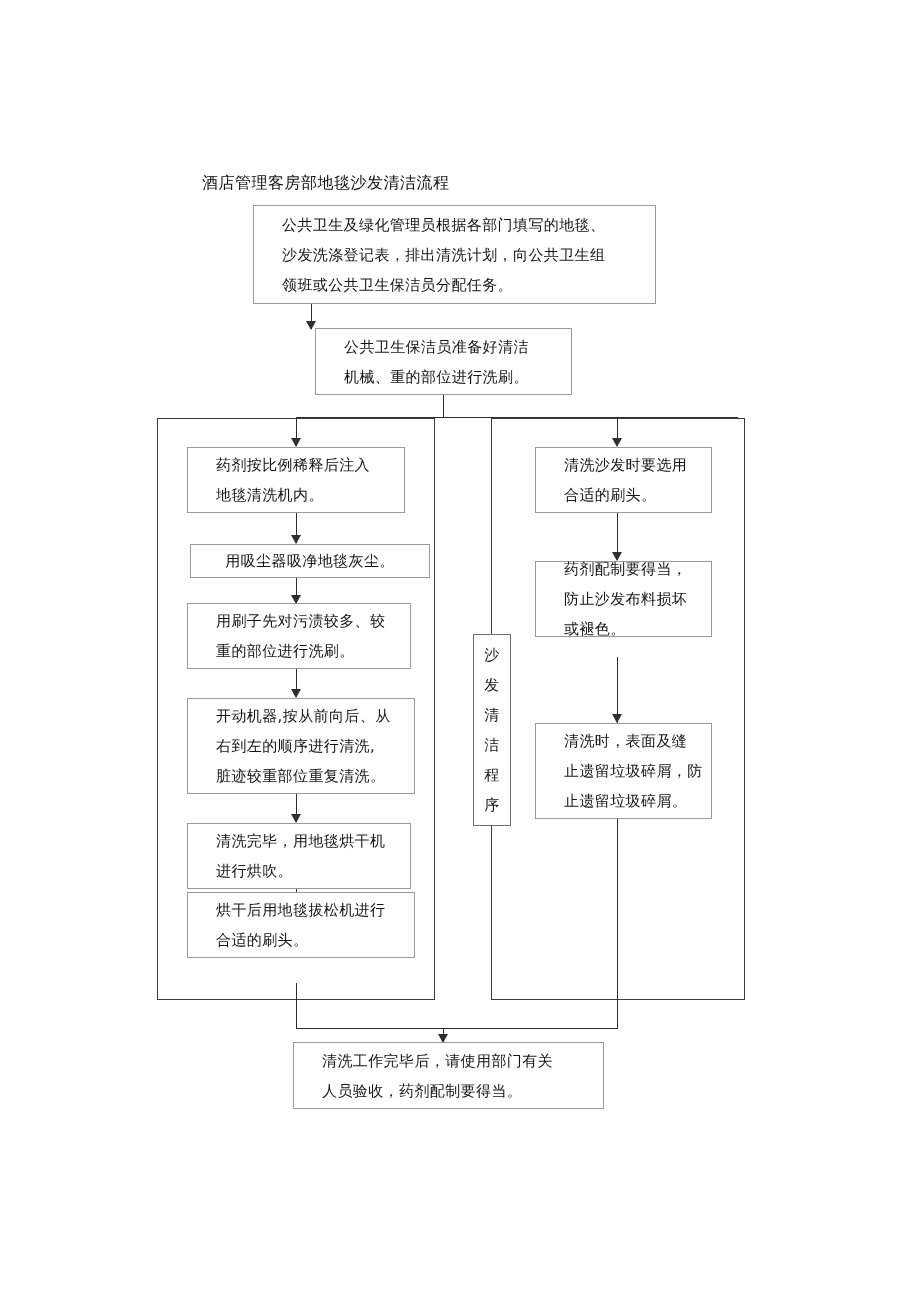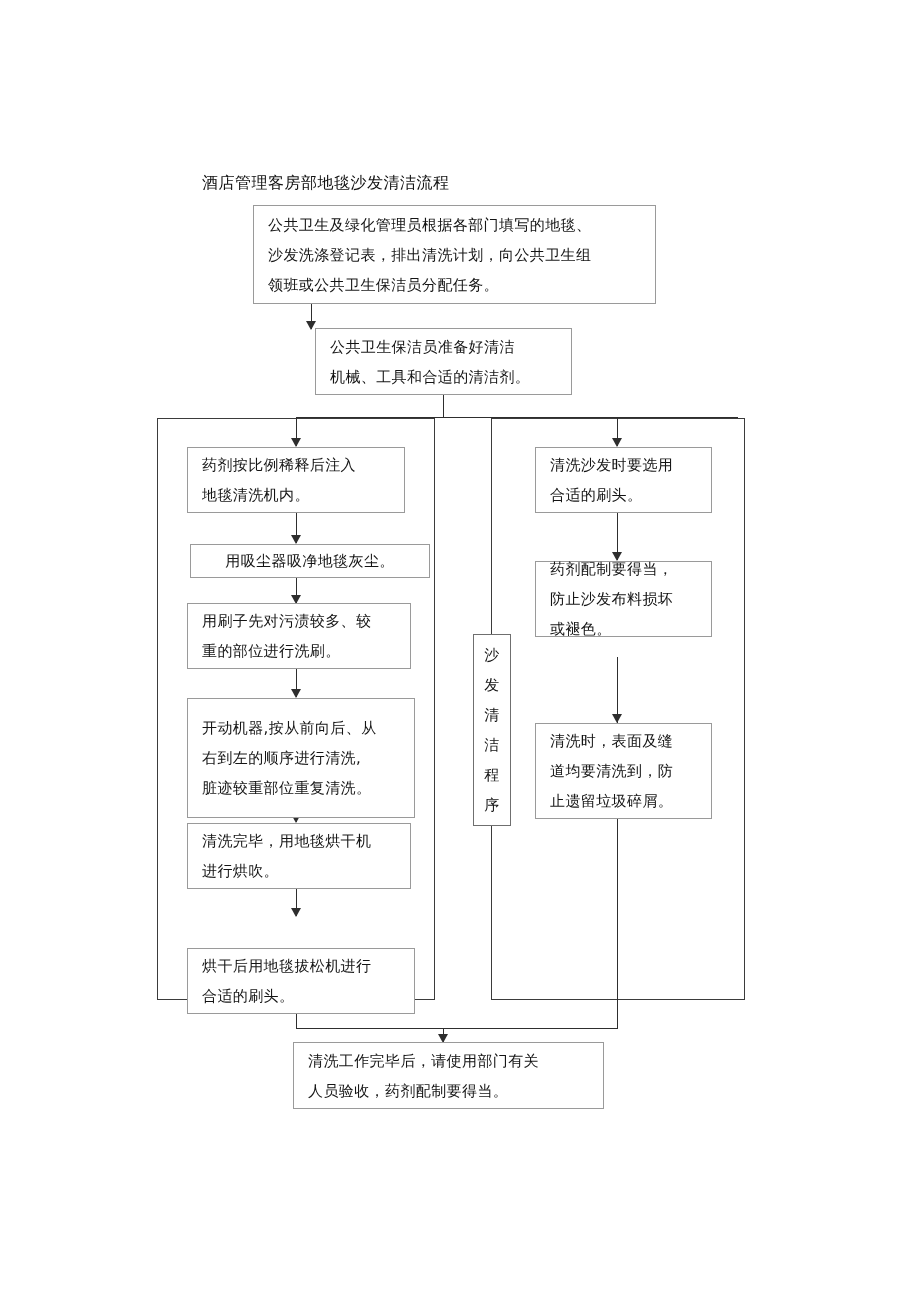--- a/index.html
+++ b/index.html
@@ -57,21 +57,21 @@
   }
   .node .line {
     display: block;
     white-space: nowrap;
   }
 
   
   .node.block {
     align-items: flex-start;
     text-align: center;
-    padding-left: 14px;
+    padding-left: 28px;
     padding-right: 10px;
   }
 
   
   .group-box {
     position: absolute;
     box-sizing: border-box;
     border: 1.6px solid #3b3b3b;
     background: transparent;
     z-index: 1;
@@ -135,21 +135,21 @@
     <span class="line">公共卫生及绿化管理员根据各部门填写的地毯、</span>
     <span class="line">沙发洗涤登记表，排出清洗计划，向公共卫生组</span>
     <span class="line">领班或公共卫生保洁员分配任务。</span>
   </div>
 
   <div class="vline" style="left:311px; top:304px; height:25px;"></div>
   <div class="arrow-down" style="left:306px; top:321px;"></div>
 
   <div class="node block" style="left:315px; top:328px; width:257px; height:67px;">
     <span class="line">公共卫生保洁员准备好清洁</span>
-    <span class="line">机械、工具和合适的清洁剂。</span>
+    <span class="line">机械、重的部位进行洗刷。</span>
   </div>
 
   <div class="vline" style="left:443px; top:395px; height:23px;"></div>
   <div class="hline" style="left:296px; top:417px; width:442px;"></div>
 
   <div class="vline" style="left:296px; top:417px; height:29px;"></div>
   <div class="arrow-down" style="left:291px; top:438px;"></div>
 
   <div class="vline" style="left:617px; top:417px; height:29px;"></div>
   <div class="arrow-down" style="left:612px; top:438px;"></div>
@@ -170,38 +170,38 @@
   <div class="arrow-down" style="left:291px; top:595px;"></div>
 
   <div class="node block" style="left:187px; top:603px; width:224px; height:66px;">
     <span class="line">用刷子先对污渍较多、较</span>
     <span class="line">重的部位进行洗刷。</span>
   </div>
 
   <div class="vline" style="left:296px; top:669px; height:28px;"></div>
   <div class="arrow-down" style="left:291px; top:689px;"></div>
 
-  <div class="node block" style="left:187px; top:698px; width:228px; height:120px;">
+  <div class="node block" style="left:187px; top:698px; width:228px; height:96px;">
     <span class="line">开动机器,按从前向后、从</span>
     <span class="line">右到左的顺序进行清洗,</span>
     <span class="line">脏迹较重部位重复清洗。</span>
   </div>
 
   <div class="vline" style="left:296px; top:794px; height:28px;"></div>
   <div class="arrow-down" style="left:291px; top:814px;"></div>
 
   <div class="node block" style="left:187px; top:823px; width:224px; height:66px;">
     <span class="line">清洗完毕，用地毯烘干机</span>
     <span class="line">进行烘吹。</span>
   </div>
 
   <div class="vline" style="left:296px; top:889px; height:27px;"></div>
   <div class="arrow-down" style="left:291px; top:908px;"></div>
 
-  <div class="node block" style="left:187px; top:948px; width:228px; height:66px;">
+  <div class="node block" style="left:187px; top:892px; width:228px; height:66px;">
     <span class="line">烘干后用地毯拔松机进行</span>
     <span class="line">合适的刷头。</span>
   </div>
 
   <div class="node block" style="left:535px; top:447px; width:177px; height:66px;">
     <span class="line">清洗沙发时要选用</span>
     <span class="line">合适的刷头。</span>
   </div>
 
   <div class="vline" style="left:617px; top:513px; height:47px;"></div>
@@ -211,21 +211,21 @@
     <span class="line">药剂配制要得当，</span>
     <span class="line">防止沙发布料损坏</span>
     <span class="line">或褪色。</span>
   </div>
 
   <div class="vline" style="left:617px; top:657px; height:66px;"></div>
   <div class="arrow-down" style="left:612px; top:714px;"></div>
 
   <div class="node block" style="left:535px; top:723px; width:177px; height:96px;">
     <span class="line">清洗时，表面及缝</span>
-    <span class="line">道均要清洗到，防</span>
+    <span class="line">止遗留垃圾碎屑，防</span>
     <span class="line">止遗留垃圾碎屑。</span>
   </div>
 
   <div class="vlabel" style="left:473px; top:634px; width:38px; height:192px;">
     <span class="vchar">沙</span>
     <span class="vchar">发</span>
     <span class="vchar">清</span>
     <span class="vchar">洁</span>
     <span class="vchar">程</span>
     <span class="vchar">序</span>

